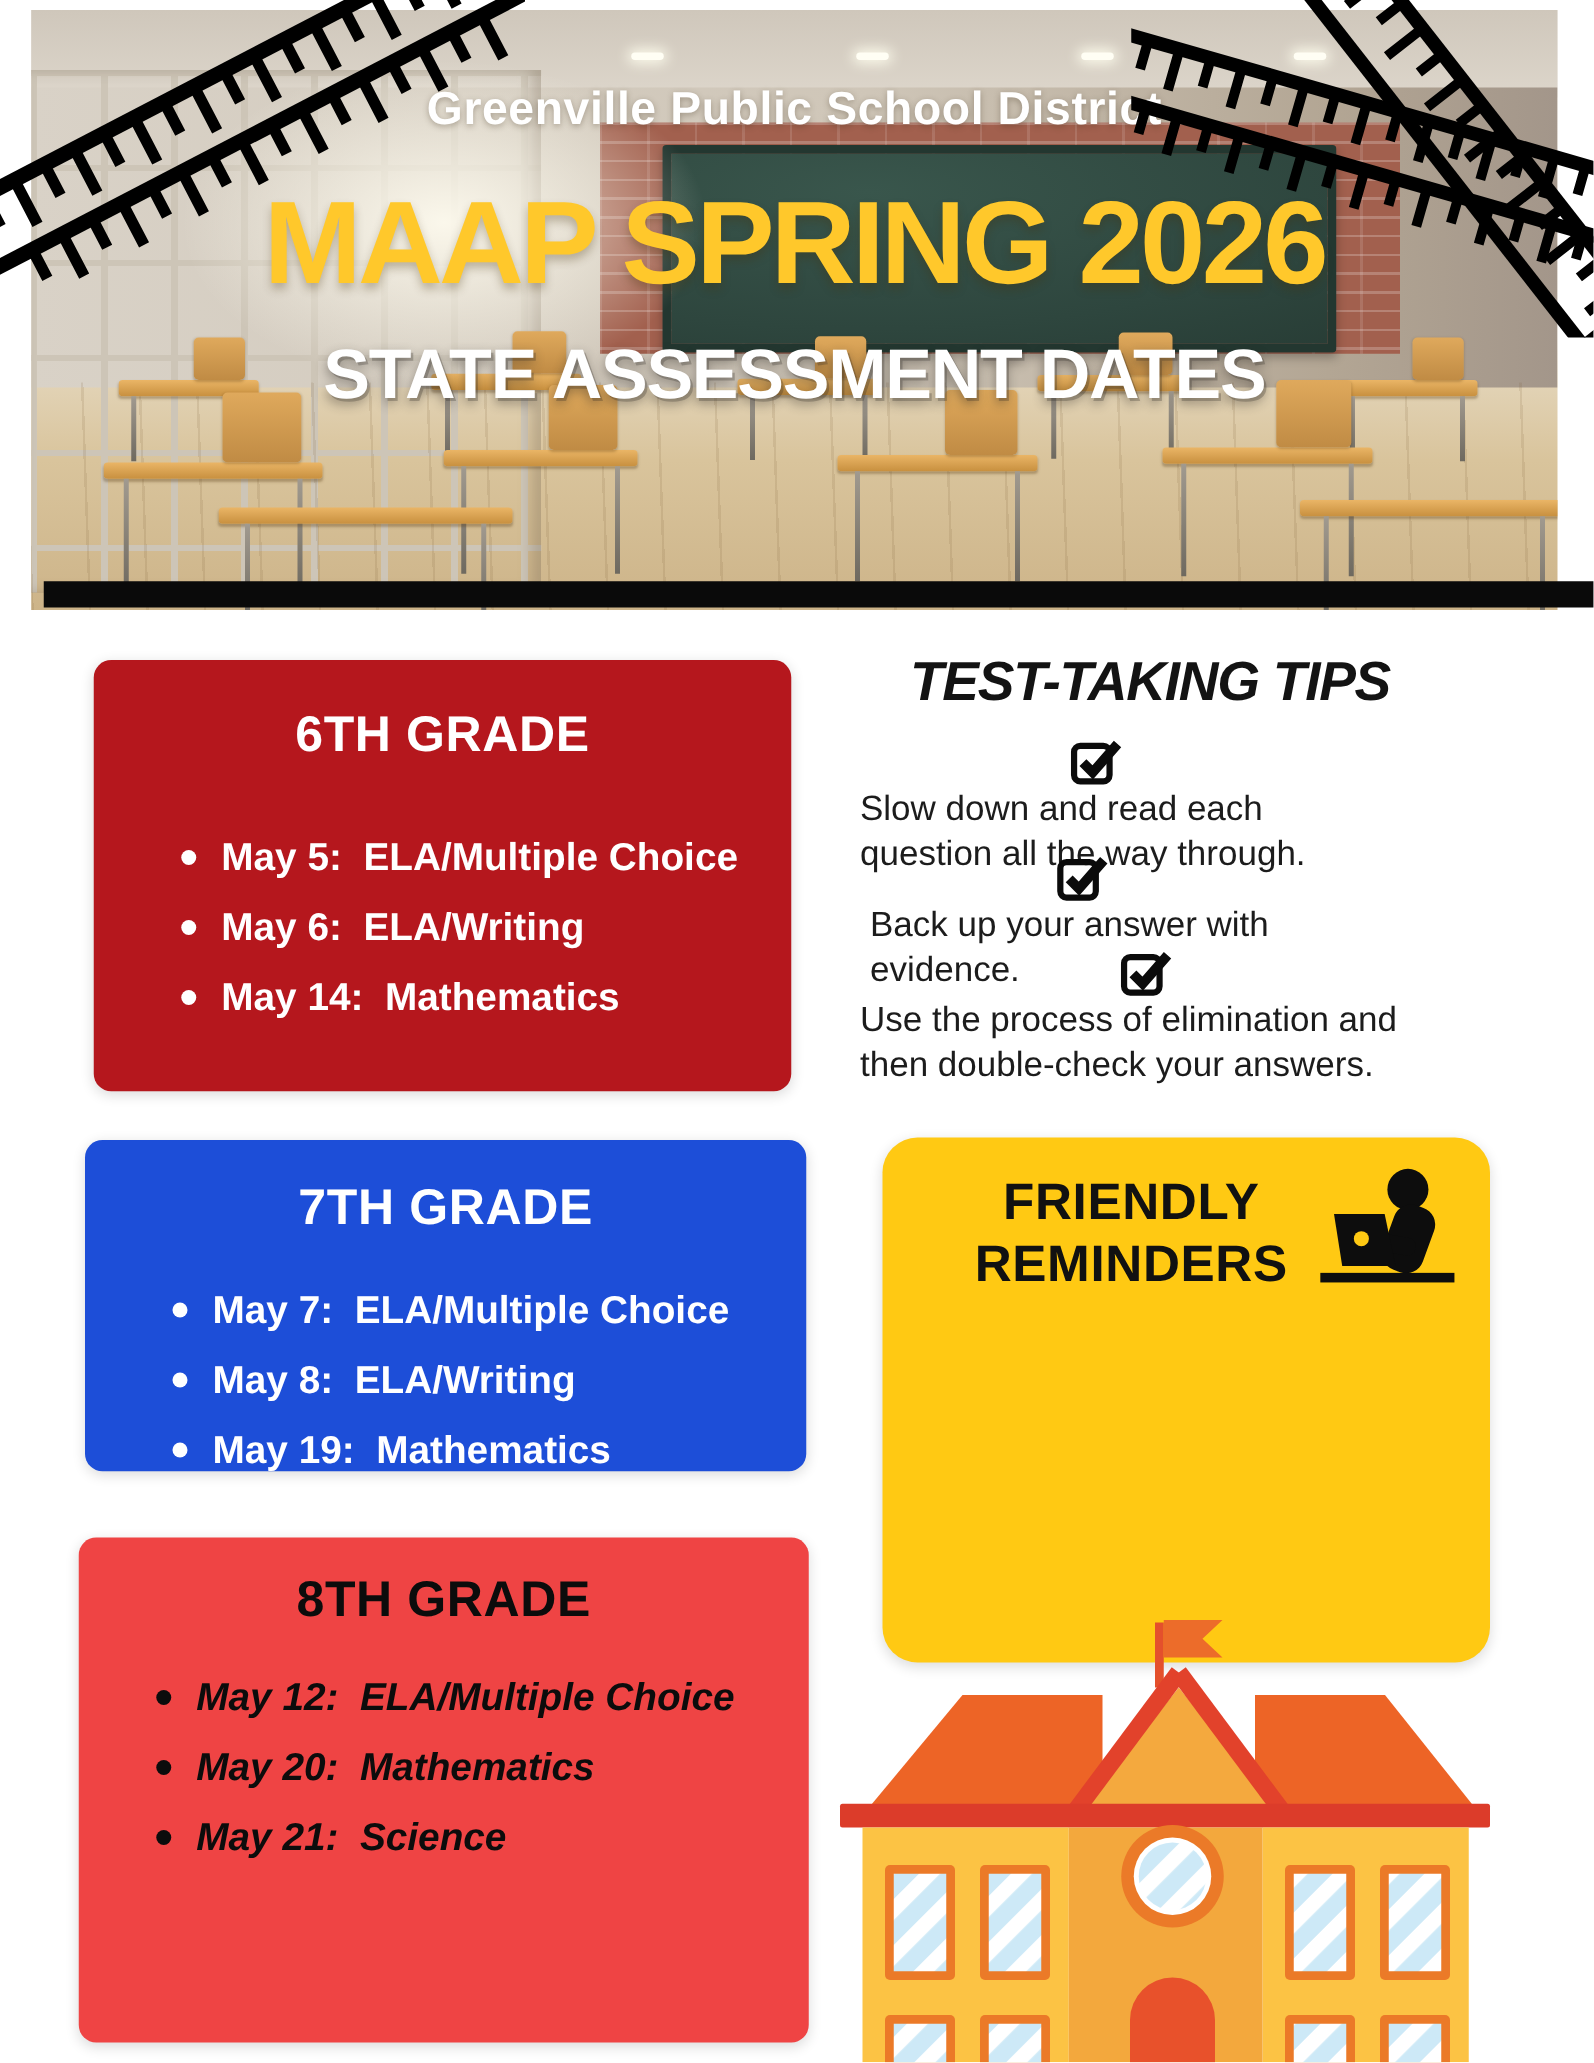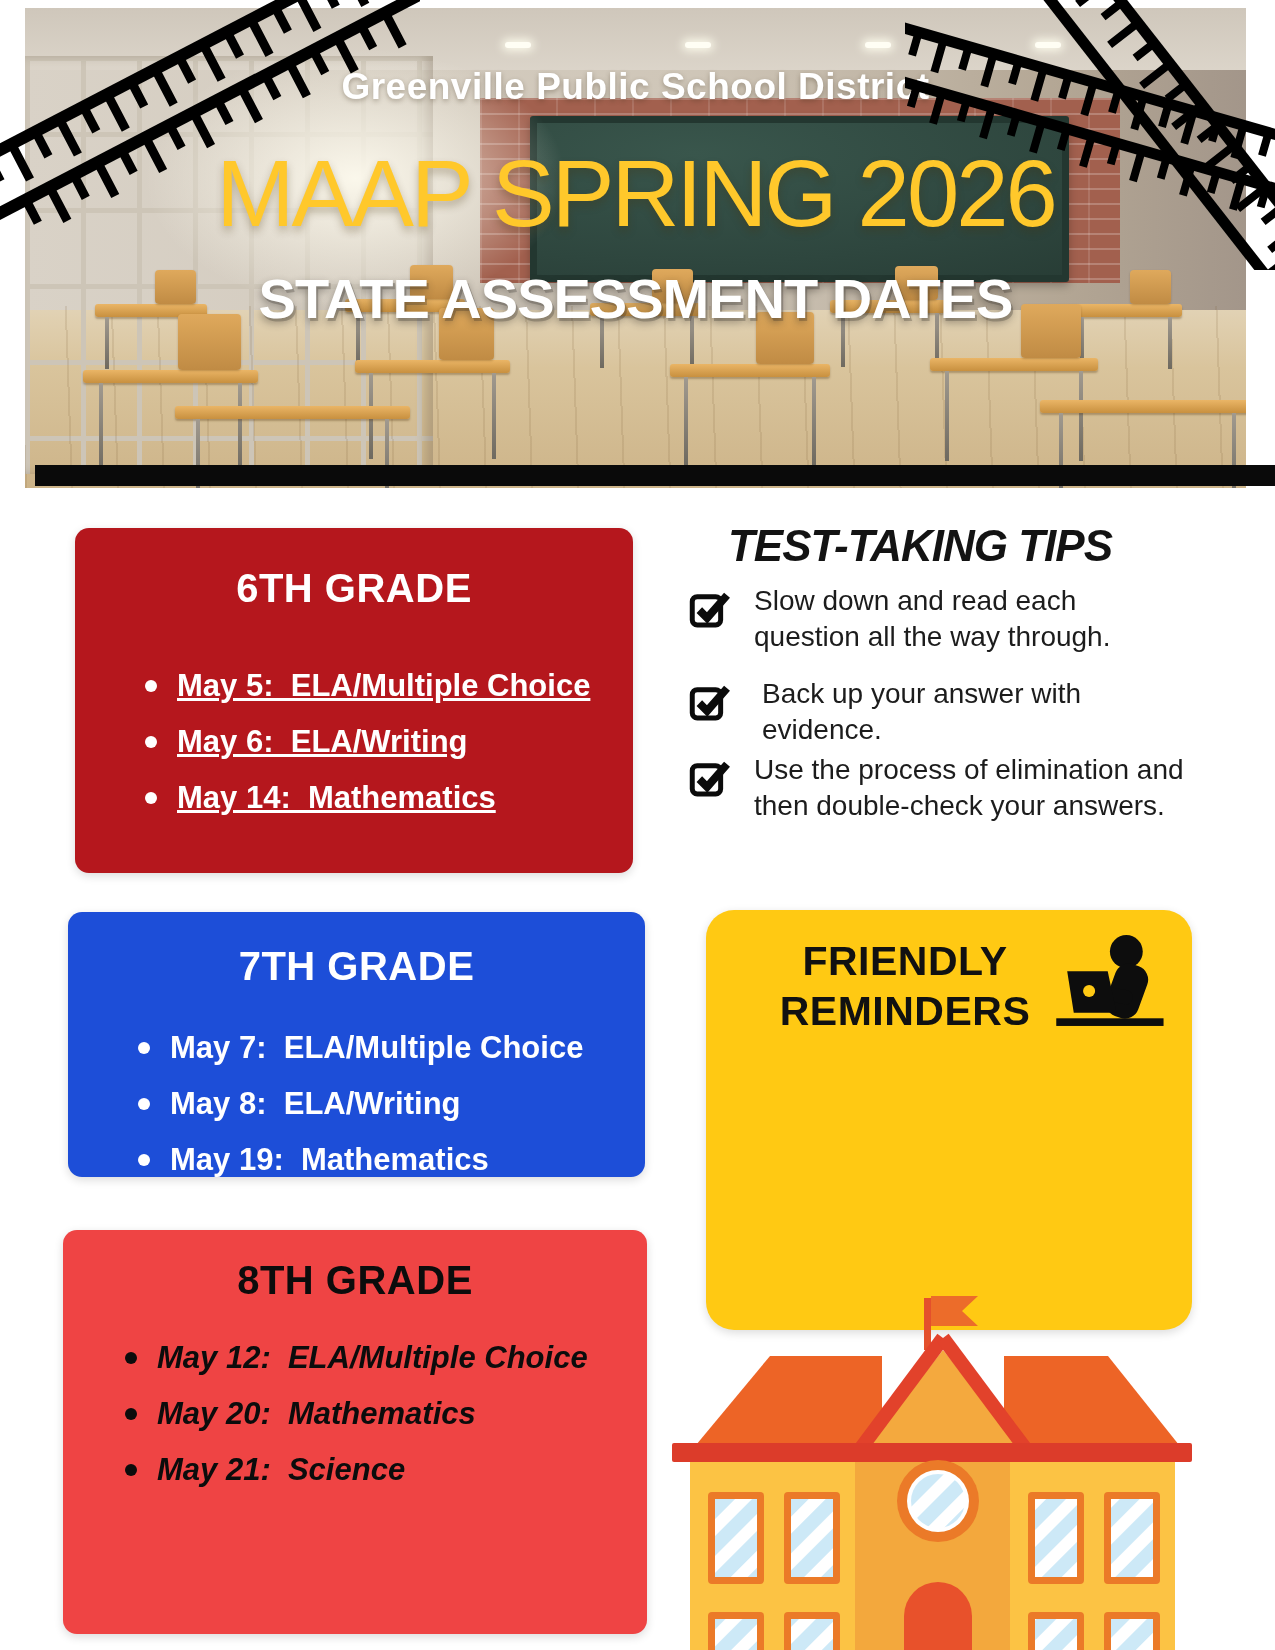--- a/index.html
+++ b/index.html
@@ -36,49 +36,49 @@
   .desk .dtop{display:block;height:13px;background:linear-gradient(180deg,#eab566,#c8903f);border-radius:3px;
         box-shadow:0 2px 2px rgba(90,60,20,.35);}
   .desk .leg{position:absolute;top:13px;width:4px;background:linear-gradient(180deg,#a19a8f,#6e695f);}
   .desk .leg.l{left:9%;} .desk .leg.r{right:9%;}
   .desk .chairback{position:absolute;width:36%;background:linear-gradient(180deg,#dfa95c,#c08b44);
         border-radius:4px;left:54%;box-shadow:0 1px 2px rgba(90,60,20,.3);}
 
   .hero-district{position:absolute;left:0;top:58px;width:100%;text-align:center;color:#fff;
         font-size:37px;font-weight:700;letter-spacing:.5px;text-shadow:0 2px 5px rgba(60,45,25,.35);}
   .hero-title{position:absolute;left:0;top:132px;width:100%;text-align:center;color:#ffc82b;
-        font-size:94px;font-weight:400;letter-spacing:-3px;text-shadow:0 5px 8px rgba(70,50,10,.30);}
+        font-size:94px;font-weight:700;letter-spacing:-3px;text-shadow:0 5px 8px rgba(70,50,10,.30);}
   .hero-subtitle{position:absolute;left:0;top:258px;width:100%;text-align:center;color:#ffffff;
         font-size:56px;font-weight:800;letter-spacing:-1px;
         text-shadow:2px 3px 0 rgba(40,35,30,.25),0 4px 9px rgba(40,35,30,.45);}
   .blackbar{position:absolute;left:35px;top:465px;width:1240px;height:21px;background:#0a0a0a;}
 
   .ruler-svg{position:absolute;pointer-events:none;}
 
   
   .grade-box{position:absolute;border-radius:14px;box-shadow:0 3px 10px rgba(0,0,0,.14);color:#fff;}
   .grade-box .gtitle{text-align:center;font-weight:800;font-size:40px;letter-spacing:.5px;}
   .grade-list{list-style:none;margin:0;padding:0;font-weight:700;font-size:31px;}
   .grade-list li{position:relative;padding-left:44px;line-height:38px;margin-bottom:18px;white-space:pre-wrap;}
   .grade-list li::before{content:"";position:absolute;left:12px;top:13px;width:12px;height:12px;border-radius:50%;
         background:currentColor;}
   #box-6{left:75px;top:528px;width:558px;height:345px;background:#b5171d;padding:0;}
   #box-6 .gtitle{margin-top:38px;margin-bottom:56px;}
-  #box-6 .grade-list{margin-left:58px;margin-right:20px;text-decoration:underline;}
+  #box-6 .grade-list{margin-left:58px;margin-right:20px;}
   #box-7{left:68px;top:912px;width:577px;height:265px;background:#1d4ed8;}
   #box-7 .gtitle{margin-top:32px;margin-bottom:40px;}
   #box-7 .grade-list{margin-left:58px;margin-right:20px;}
   #box-8{left:63px;top:1230px;width:584px;height:404px;background:#ef4444;color:#0c0c0c;}
   #box-8 .gtitle{margin-top:28px;margin-bottom:36px;color:#0c0c0c;}
   #box-8 .grade-list{margin-left:50px;margin-right:16px;font-style:italic;}
 
   
   .tips-title{position:absolute;left:660px;top:521px;width:520px;text-align:center;color:#131313;
         font-size:44px;font-weight:800;font-style:italic;letter-spacing:-1px;}
-  .tip-row{position:absolute;display:flex;align-items:flex-start;}
+  .tip-row{position:absolute;display:flex;align-items:center;flex-direction:column;}
   .tip-row .cb{flex:0 0 auto;width:44px;height:42px;margin-right:22px;margin-top:4px;}
   .tip-text{color:#1c1c1c;font-size:28px;line-height:36px;font-weight:400;}
   #tip-0{left:688px;top:583px;} #tip-0 .tip-text{width:400px;}
   #tip-1{left:688px;top:676px;} #tip-1 .tip-text{width:370px;margin-left:8px;}
   #tip-2{left:688px;top:752px;} #tip-2 .tip-text{width:480px;}
 
   
   .rem-box{position:absolute;left:706px;top:910px;width:486px;height:420px;background:#ffc913;
         border-radius:28px;box-shadow:0 3px 10px rgba(0,0,0,.14);z-index:4;}
   .rem-title{position:absolute;left:24px;top:26px;width:350px;text-align:center;color:#111;

